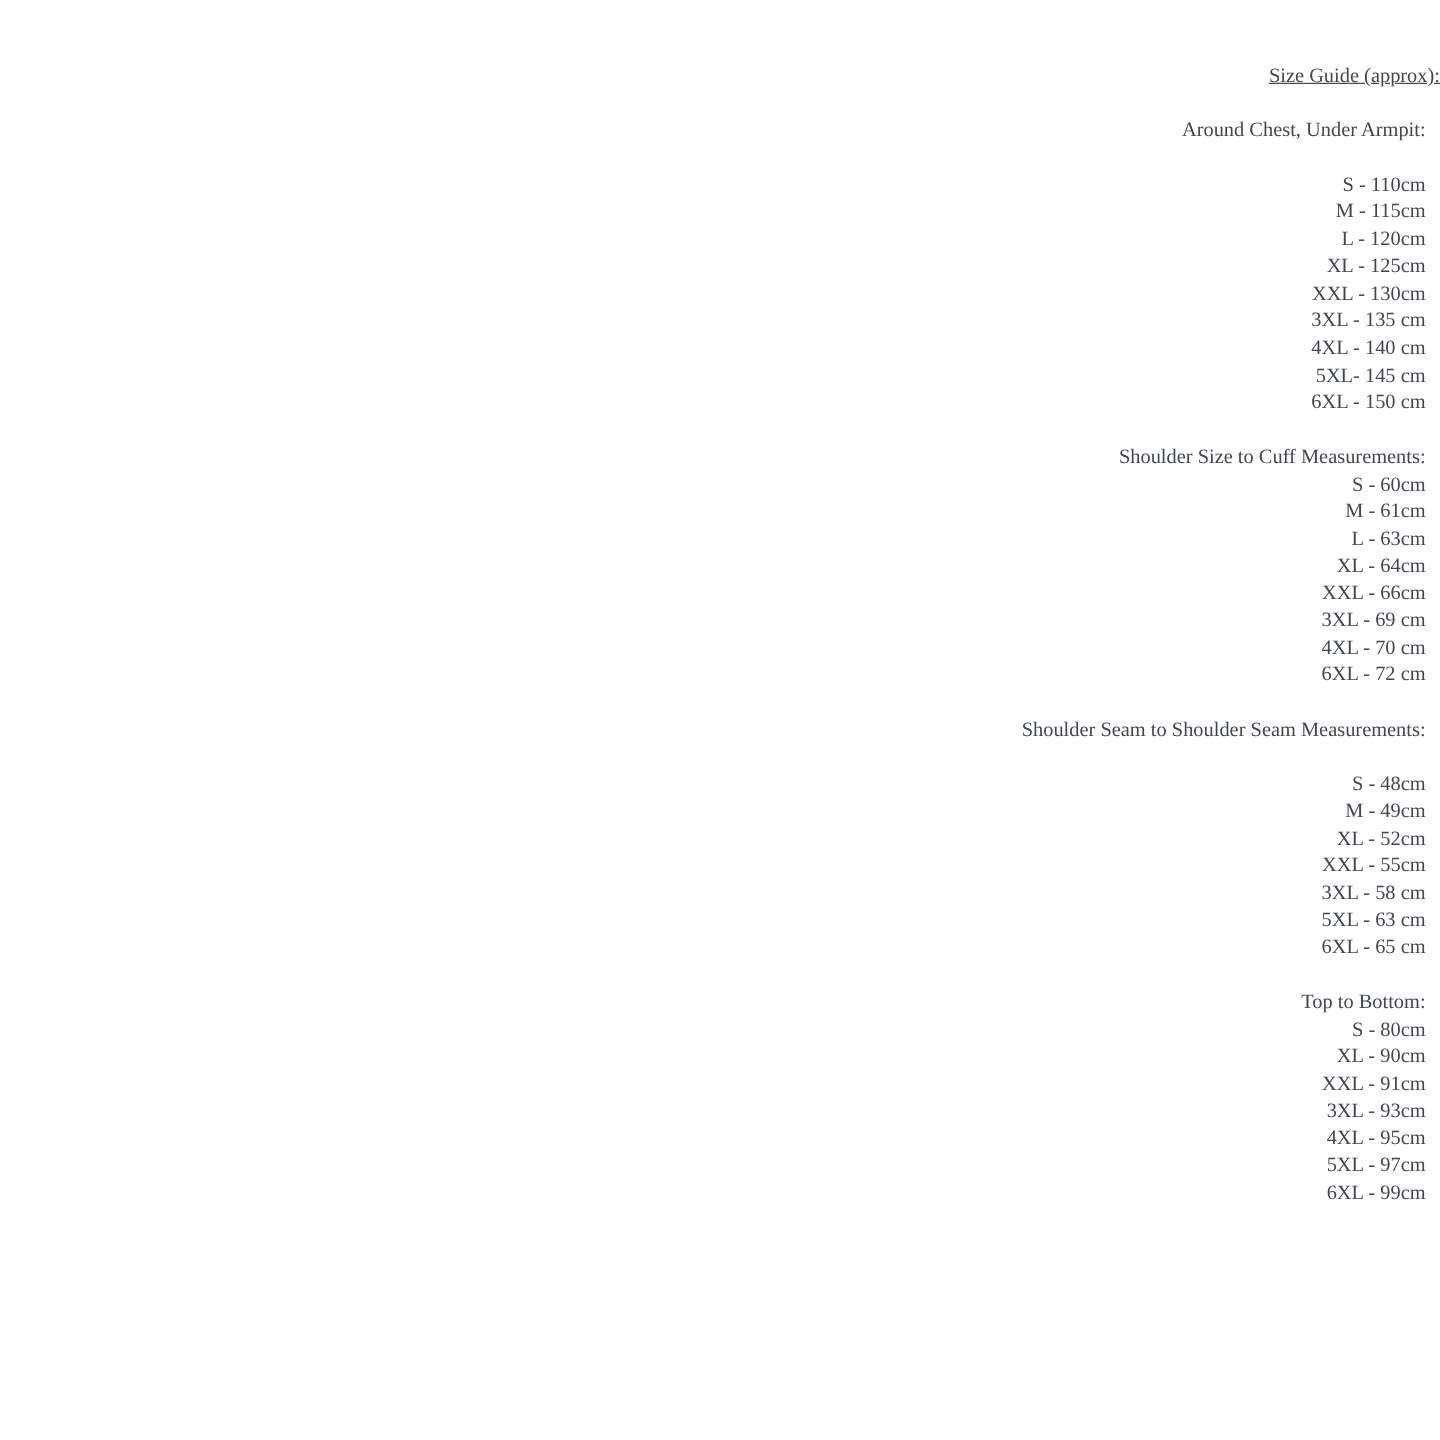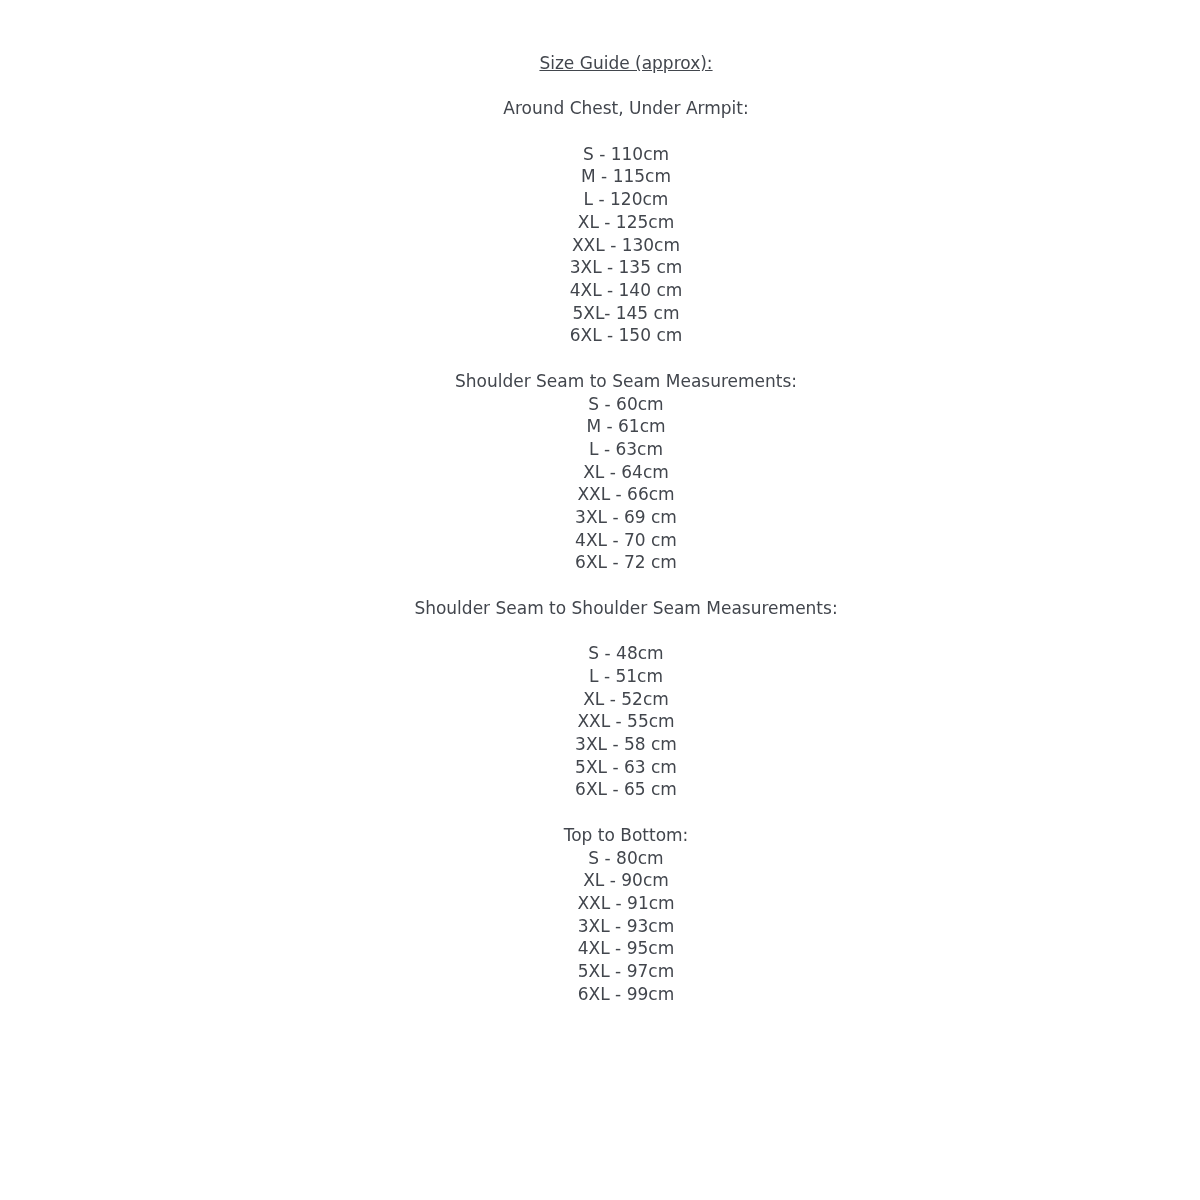--- a/index.html
+++ b/index.html
@@ -14,29 +14,30 @@
     font-family: "DejaVu Sans", "Liberation Sans", sans-serif;
     font-size: 17px;
     line-height: 22.7px;
     color: #42464d;
   }
   .page {
     box-sizing: border-box;
     width: 1200px;
     padding-top: 52px;
     padding-left: 52px;   
-    text-align: center;
+    text-align: right;
+    font-family: Liberation Serif, serif;
   }
   .title {
     margin: 0 0 22.7px 0;
     font-size: 17px;
     font-weight: normal;
     text-decoration: underline;
   }
-  .section { margin: 0; }
+  .section { margin: 12px; }
   .heading { margin: 0; }
   .heading.gap-after { margin-bottom: 22.7px; }
   .size-list { margin: 0 0 22.7px 0; }
   .section:last-child .size-list { margin-bottom: 0; }
   .size-line { margin: 0; }
 </style>
 </head>
 <body style="color: rgb(66, 70, 77); background: rgb(255, 255, 255);">
 
 <div class="page">
@@ -52,38 +53,38 @@
         <div class="size-line">XL - 125cm</div>
         <div class="size-line">XXL - 130cm</div>
         <div class="size-line">3XL - 135 cm</div>
         <div class="size-line">4XL - 140 cm</div>
         <div class="size-line">5XL- 145 cm</div>
         <div class="size-line">6XL - 150 cm</div>
       </div>
   </div>
 
   <div class="section">
-    <div class="heading">Shoulder Seam to Seam Measurements:</div>
+    <div class="heading">Shoulder Size to Cuff Measurements:</div>
     <div class="size-list">
         <div class="size-line">S - 60cm</div>
         <div class="size-line">M - 61cm</div>
         <div class="size-line">L - 63cm</div>
         <div class="size-line">XL - 64cm</div>
         <div class="size-line">XXL - 66cm</div>
         <div class="size-line">3XL - 69 cm</div>
         <div class="size-line">4XL - 70 cm</div>
         <div class="size-line">6XL - 72 cm</div>
       </div>
   </div>
 
   <div class="section">
     <div class="heading gap-after">Shoulder Seam to Shoulder Seam Measurements:</div>
     <div class="size-list">
         <div class="size-line">S - 48cm</div>
-        <div class="size-line">L - 51cm</div>
+        <div class="size-line">M - 49cm</div>
         <div class="size-line">XL - 52cm</div>
         <div class="size-line">XXL - 55cm</div>
         <div class="size-line">3XL - 58 cm</div>
         <div class="size-line">5XL - 63 cm</div>
         <div class="size-line">6XL - 65 cm</div>
       </div>
   </div>
 
   <div class="section">
     <div class="heading">Top to Bottom:</div>

